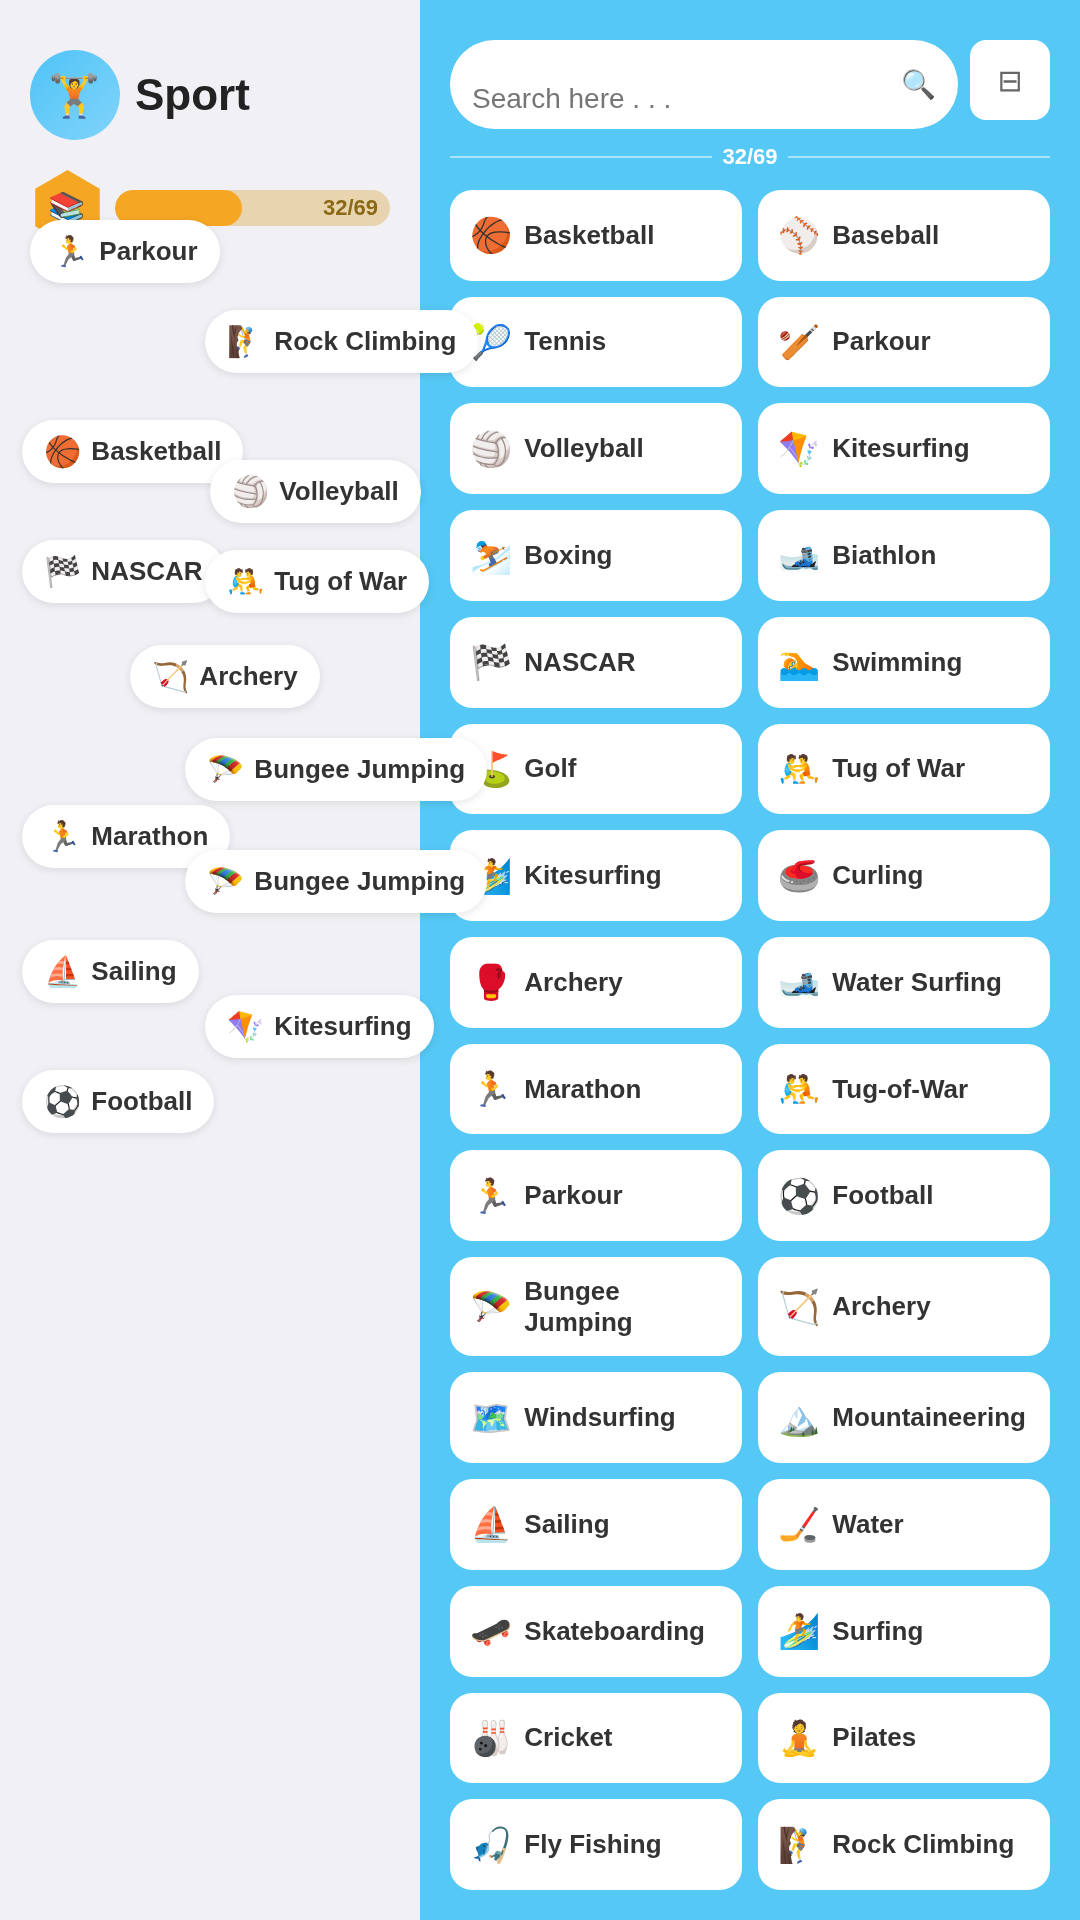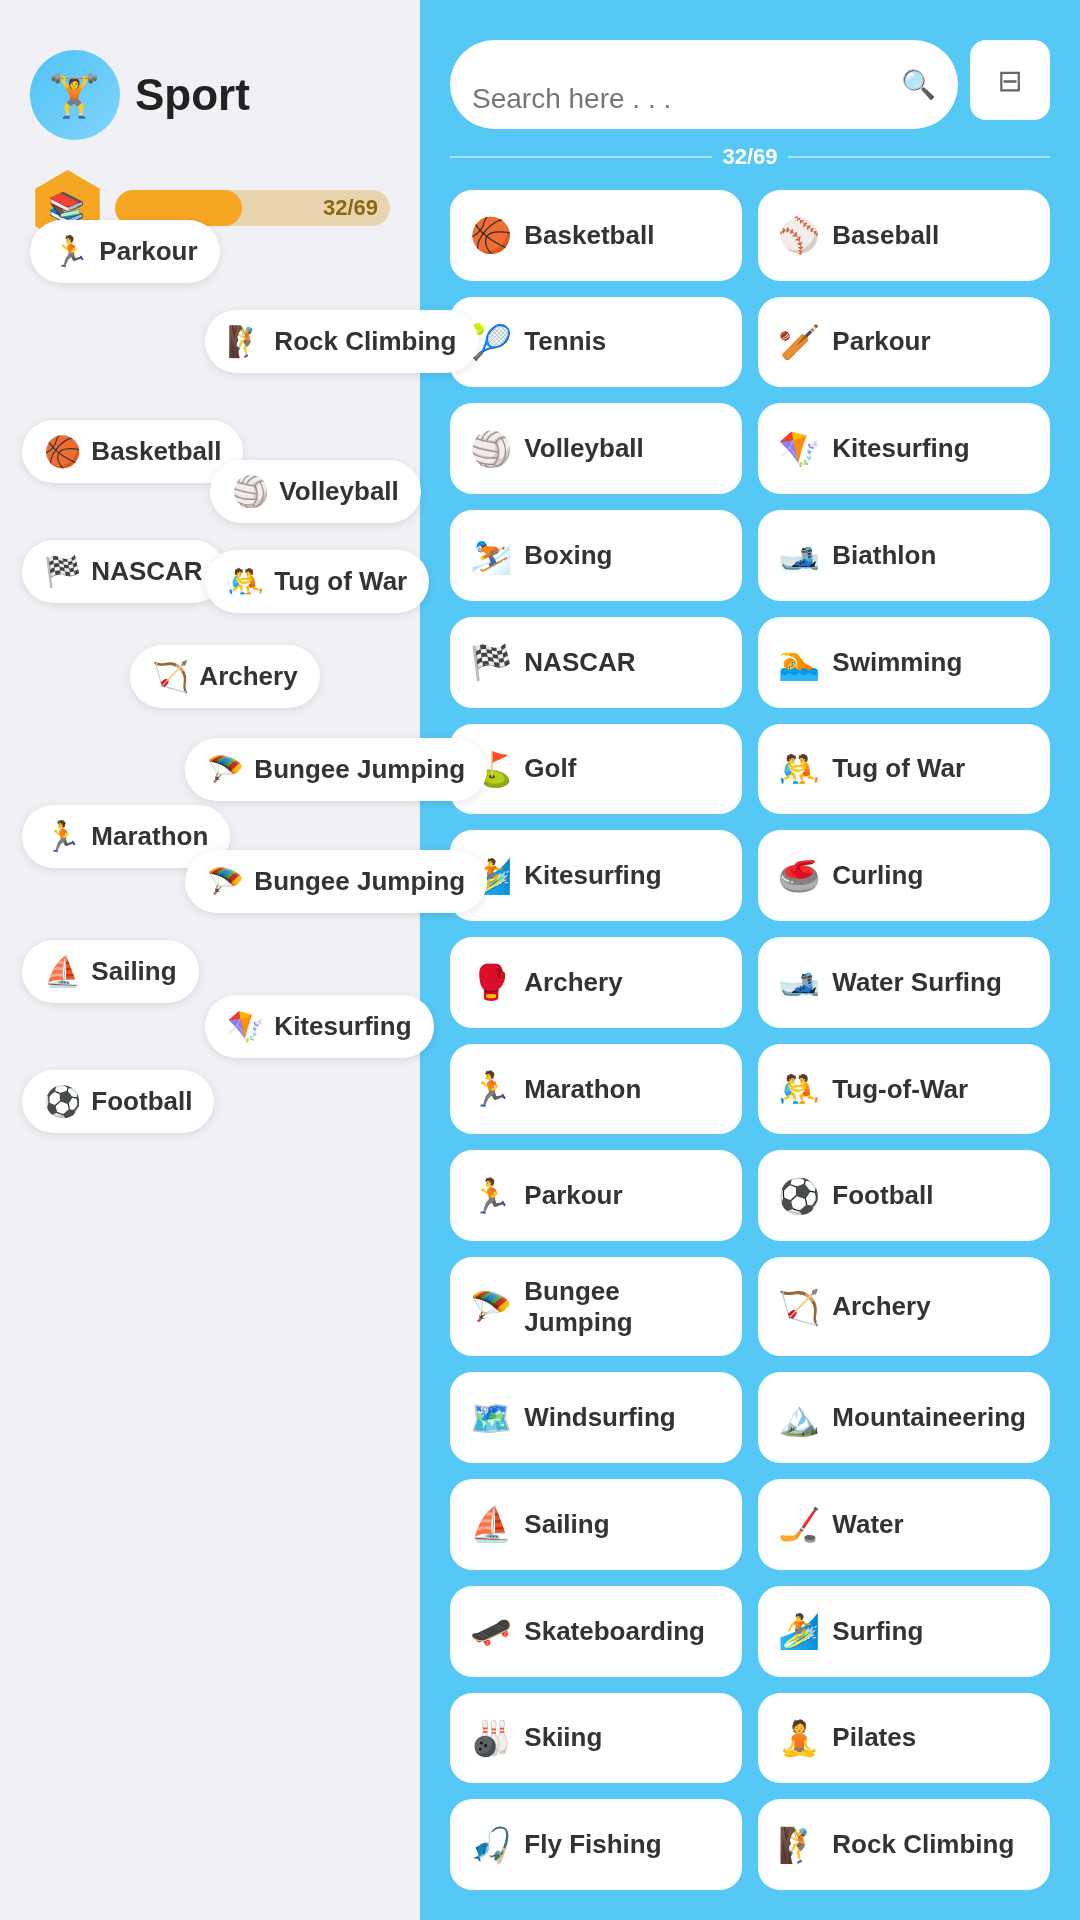--- a/index.html
+++ b/index.html
@@ -417,21 +417,21 @@
       <div class="grid-item">
         <span class="emoji">🛹</span>
         <span class="grid-item-label">Skateboarding</span>
       </div>
       <div class="grid-item">
         <span class="emoji">🏄</span>
         <span class="grid-item-label">Surfing</span>
       </div>
       <div class="grid-item">
         <span class="emoji">🎳</span>
-        <span class="grid-item-label">Skiing</span>
+        <span class="grid-item-label">Cricket</span>
       </div>
       <div class="grid-item">
         <span class="emoji">🧘</span>
         <span class="grid-item-label">Pilates</span>
       </div>
       <div class="grid-item">
         <span class="emoji">🎣</span>
         <span class="grid-item-label">Fly Fishing</span>
       </div>
       <div class="grid-item">

